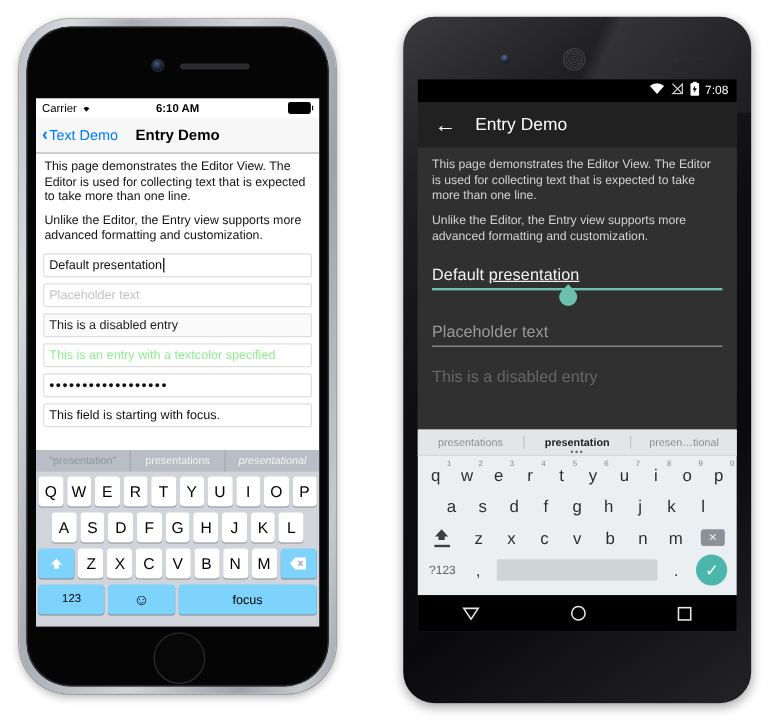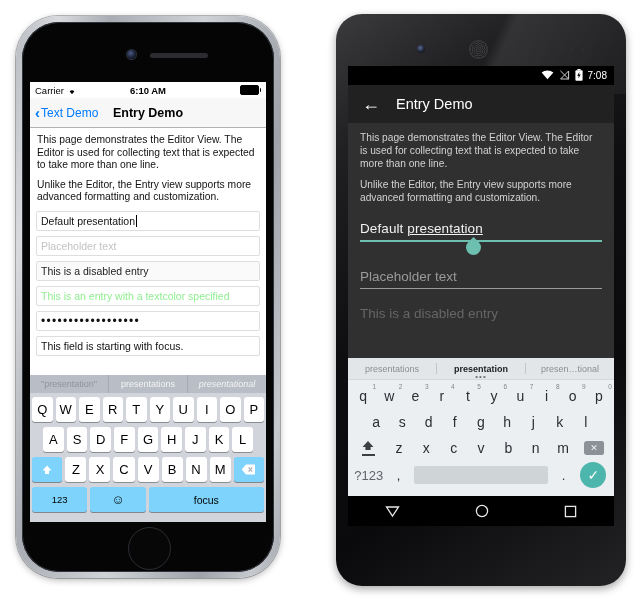--- a/index.html
+++ b/index.html
@@ -192,21 +192,21 @@
     align-items:center; justify-content:center; position:relative;
     font-size:14px; color:#2b2f33; cursor:pointer;
   }
   .akey .hint {
     position:absolute; top:-1px; right:50%; margin-right:-13px;
     font-size:6.5px; color:#80868b;
   }
   .arow.r2 { padding:0 13px; }
   .arow.r3 { padding:0 1px; }
   .akey.shift, .akey.del { flex:1.25; }
-  .akey.sym { flex:1.5; font-size:13px; color:#5f6368; }
+  .akey.sym { flex:1.5; font-size:10px; color:#5f6368; }
   .akey.comma, .akey.period { flex:.9; font-size:13px; }
   .aspace { flex:5.4; height:18px; background:#cfd4d7; border-radius:2px; margin:0 4px; cursor:pointer; }
   .aenter {
     flex:1.5; display:flex; align-items:center; justify-content:center; cursor:pointer;
   }
   .aenter .circ {
     width:26px; height:26px; border-radius:50%; background:#4db6ac;
     display:flex; align-items:center; justify-content:center;
     color:#fff; font-size:14px;
   }

